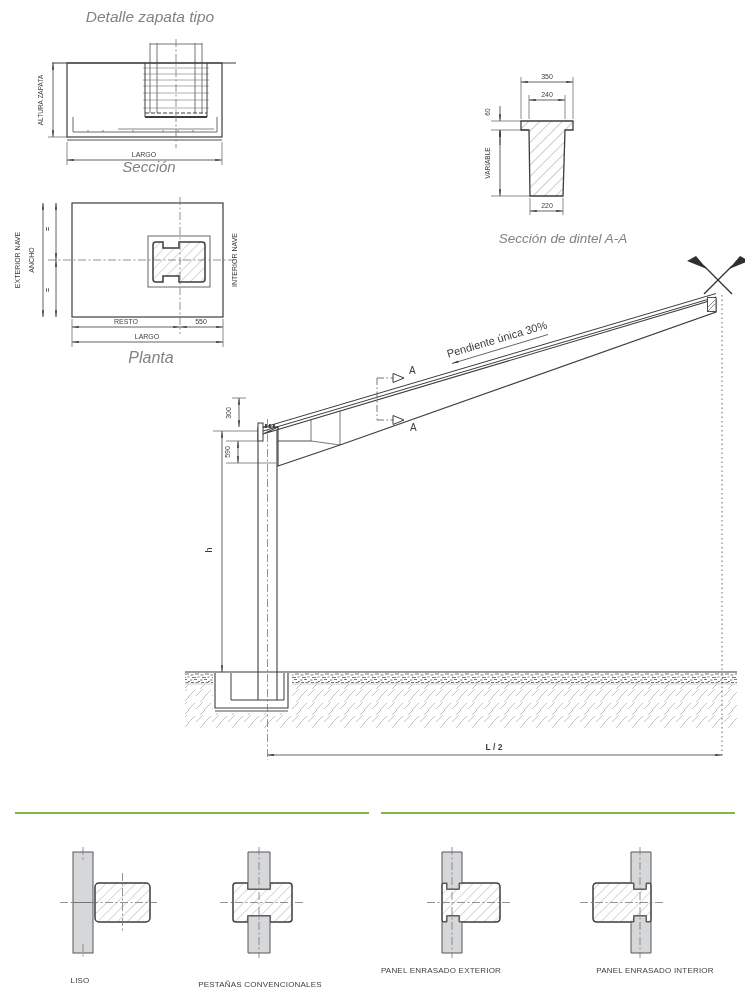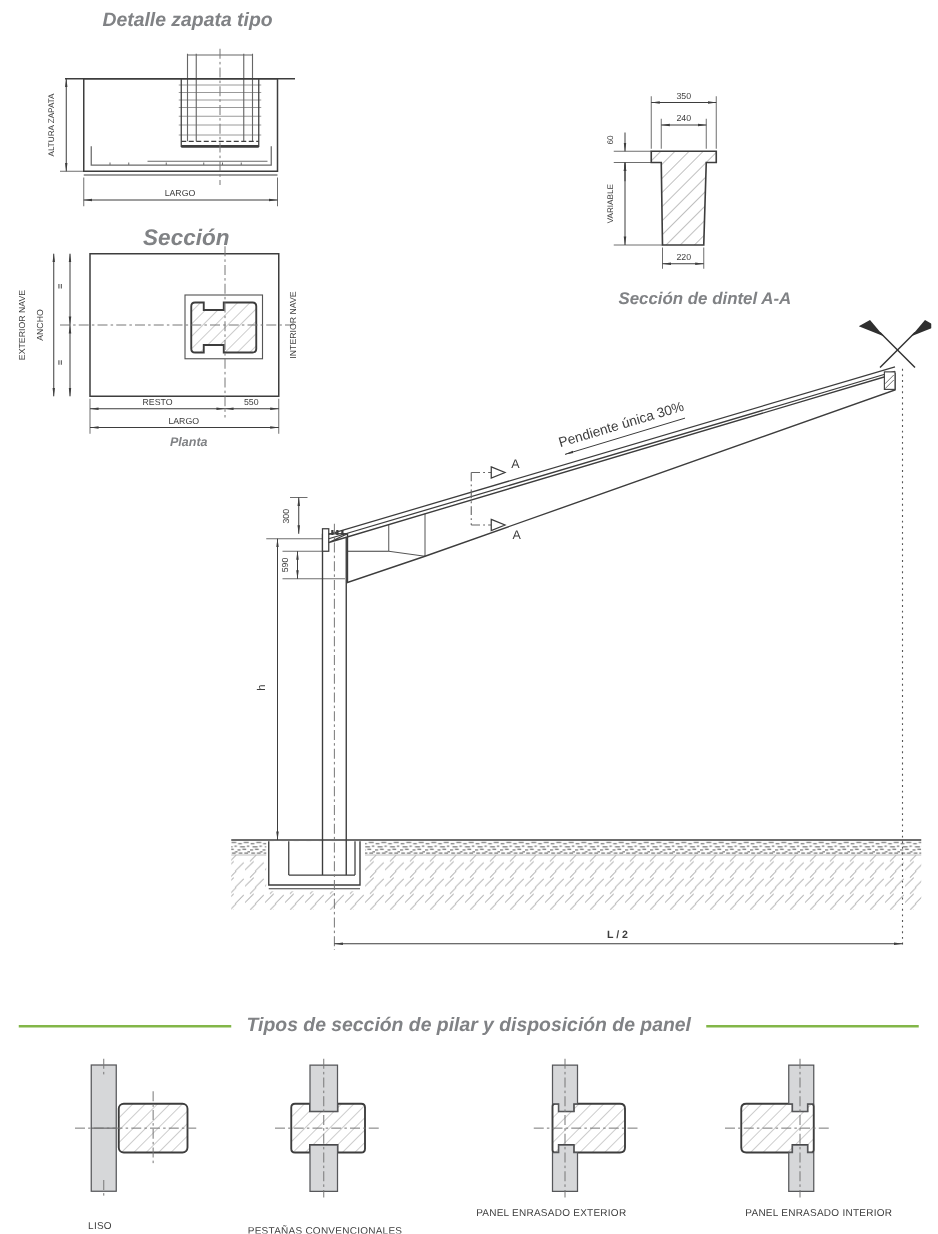--- a/index.html
+++ b/index.html
@@ -1,19 +1,19 @@
 <!DOCTYPE html>
 <html><head>
 <meta charset="utf-8">
 <style>
   html,body{margin:0;padding:0;background:#ffffff;}
   .page{position:relative;width:750px;height:987px;background:#ffffff;overflow:hidden;
         font-family:"Liberation Sans",sans-serif;color:#3d3d3d;}
   .abs{position:absolute;}
-  .gtitle{position:absolute;font-style:italic;font-weight:bold;color:#808285;
+  .gtitle{position:absolute;font-style:italic;font-weight:normal;color:#808285;
           font-family:"Liberation Sans",sans-serif;text-align:center;white-space:nowrap;}
   .caption{position:absolute;font-size:8px;color:#3d3d3d;text-align:center;letter-spacing:.2px;}
   .secbar{position:absolute;left:15px;right:15px;top:812px;display:flex;align-items:center;gap:12px;}
   .secbar .gline{flex:1;height:2px;background:#82b648;}
   .secbar .gtext{font-style:italic;font-weight:bold;font-size:15.5px;color:#808285;white-space:nowrap;}
   svg text{font-family:"Liberation Sans",sans-serif;fill:#3d3d3d;}
 </style>
 </head>
 <body>
 
@@ -73,21 +73,21 @@
     <g>
       <line x1="20" y1="101" x2="39" y2="101" stroke="#3d3d3d" stroke-width="0.6"></line>
       <line x1="25" y1="27" x2="25" y2="101" stroke="#3d3d3d" stroke-width="0.8" marker-start="url(#mS)" marker-end="url(#mS)"></line>
       <text transform="rotate(-90 15 64)" x="15" y="64" text-anchor="middle" font-size="6.5">ALTURA ZAPATA</text>
       <line x1="39" y1="106" x2="39" y2="129" stroke="#3d3d3d" stroke-width="0.6"></line>
       <line x1="194" y1="106" x2="194" y2="129" stroke="#3d3d3d" stroke-width="0.6"></line>
       <line x1="39" y1="124" x2="194" y2="124" stroke="#3d3d3d" stroke-width="0.8" marker-start="url(#mS)" marker-end="url(#mS)"></line>
       <text x="116" y="121" text-anchor="middle" font-size="7">LARGO</text>
     </g>
   </svg>
-  <div class="gtitle" style="left:99px;top:180px;width:100px;font-size:18px">Sección</div>
+  <div class="gtitle" style="left:99px;top:158px;width:100px;font-size:15px">Sección</div>
 
   <svg class="abs" style="left:8px;top:196px" width="240" height="156" viewBox="0 0 240 156">
     <defs>
       <marker id="mP" viewBox="0 0 10 4" refX="9.5" refY="2" markerWidth="9" markerHeight="4" orient="auto-start-reverse">
         <path d="M0,0.6 L10,2 L0,3.4 Z" fill="#3d3d3d"></path>
       </marker>
       <pattern id="hpP" width="7" height="7" patternUnits="userSpaceOnUse" patternTransform="rotate(45)">
         <line x1="0" y1="0" x2="0" y2="7" stroke="#9b9b9b" stroke-width="0.8"></line>
       </pattern>
     </defs>
@@ -111,21 +111,21 @@
       <line x1="64" y1="123" x2="64" y2="151" stroke="#3d3d3d" stroke-width="0.6"></line>
       <line x1="215" y1="123" x2="215" y2="151" stroke="#3d3d3d" stroke-width="0.6"></line>
       <line x1="64" y1="131" x2="172" y2="131" stroke="#3d3d3d" stroke-width="0.8" marker-start="url(#mP)" marker-end="url(#mP)"></line>
       <line x1="172" y1="131" x2="215" y2="131" stroke="#3d3d3d" stroke-width="0.8" marker-start="url(#mP)" marker-end="url(#mP)"></line>
       <text x="118" y="128" text-anchor="middle" font-size="7">RESTO</text>
       <text x="193" y="128" text-anchor="middle" font-size="7">550</text>
       <line x1="64" y1="146" x2="215" y2="146" stroke="#3d3d3d" stroke-width="0.8" marker-start="url(#mP)" marker-end="url(#mP)"></line>
       <text x="139" y="143" text-anchor="middle" font-size="7">LARGO</text>
     </g>
   </svg>
-  <div class="gtitle" style="left:101px;top:349px;width:100px;font-size:10px">Planta</div>
+  <div class="gtitle" style="left:101px;top:349px;width:100px;font-size:16px">Planta</div>
 
   <svg class="abs" style="left:478px;top:58px" width="168" height="162" viewBox="0 0 168 162">
     <defs>
       <marker id="mD" viewBox="0 0 10 4" refX="9.5" refY="2" markerWidth="9" markerHeight="4" orient="auto-start-reverse">
         <path d="M0,0.6 L10,2 L0,3.4 Z" fill="#3d3d3d"></path>
       </marker>
       <pattern id="hpD" width="8" height="8" patternUnits="userSpaceOnUse" patternTransform="rotate(45)">
         <line x1="0" y1="0" x2="0" y2="8" stroke="#8f8f8f" stroke-width="0.9"></line>
       </pattern>
     </defs>
@@ -146,21 +146,21 @@
       <text transform="rotate(-90 12 54)" x="12" y="54" text-anchor="middle" font-size="6.5">60</text>
       <line x1="22" y1="72" x2="22" y2="138" stroke="#3d3d3d" stroke-width="0.8" marker-start="url(#mD)" marker-end="url(#mD)"></line>
       <line x1="13" y1="138" x2="52" y2="138" stroke="#3d3d3d" stroke-width="0.6"></line>
       <text transform="rotate(-90 12 105)" x="12" y="105" text-anchor="middle" font-size="6.5">VARIABLE</text>
       <line x1="52" y1="140" x2="52" y2="157" stroke="#3d3d3d" stroke-width="0.6"></line>
       <line x1="85" y1="140" x2="85" y2="157" stroke="#3d3d3d" stroke-width="0.6"></line>
       <line x1="52" y1="153" x2="85" y2="153" stroke="#3d3d3d" stroke-width="0.8" marker-start="url(#mD)" marker-end="url(#mD)"></line>
       <text x="69" y="150" text-anchor="middle" font-size="7">220</text>
     </g>
   </svg>
-  <div class="gtitle" style="left:493px;top:231px;width:140px;font-size:13.5px;text-align:right">Sección de dintel A-A</div>
+  <div class="gtitle" style="left:493px;top:231px;width:140px;font-size:13.5px;text-align:center">Sección de dintel A-A</div>
 
   <svg class="abs" style="left:180px;top:255px" width="565" height="512" viewBox="0 0 565 512">
     <defs>
       <marker id="mF" viewBox="0 0 10 4" refX="9.5" refY="2" markerWidth="9" markerHeight="4" orient="auto-start-reverse">
         <path d="M0,0.6 L10,2 L0,3.4 Z" fill="#3d3d3d"></path>
       </marker>
       <pattern id="gravelF" width="10" height="11" patternUnits="userSpaceOnUse">
         <g stroke="#777" stroke-width="1">
           <line x1="0.5" y1="2" x2="3.5" y2="2"></line>
             <line x1="5" y1="1" x2="9" y2="1"></line>
@@ -257,21 +257,20 @@
       <text transform="rotate(-90 50 197)" x="50" y="197" text-anchor="middle" font-size="7">590</text>
       <line x1="42" y1="176" x2="42" y2="417" stroke="#3d3d3d" stroke-width="0.8" marker-start="url(#mF)" marker-end="url(#mF)"></line>
       <text transform="rotate(-90 32 295)" x="32" y="295" text-anchor="middle" font-size="9">h</text>
       <line x1="87.5" y1="500" x2="542" y2="500" stroke="#3d3d3d" stroke-width="0.8" marker-start="url(#mF)" marker-end="url(#mF)"></line>
       <text x="314" y="495" text-anchor="middle" font-size="8.5" font-weight="600">L / 2</text>
     </g>
   </svg>
 
   <div class="secbar">
     <div class="gline"></div>
-    <span class="gtext">Tipos de sección de pilar y disposición de panel</span>
     <div class="gline"></div>
   </div>
 
   <svg class="abs" style="left:35px;top:845px" width="150" height="118" viewBox="0 0 150 118">
     <defs>
       <pattern id="hp1" width="7" height="7" patternUnits="userSpaceOnUse" patternTransform="rotate(45)">
         <line x1="0" y1="0" x2="0" y2="7" stroke="#9b9b9b" stroke-width="0.8"></line>
       </pattern>
     </defs>
     <rect x="38" y="7" width="20" height="101" fill="#d6d7d9" stroke="#56575a" stroke-width="1"></rect>

